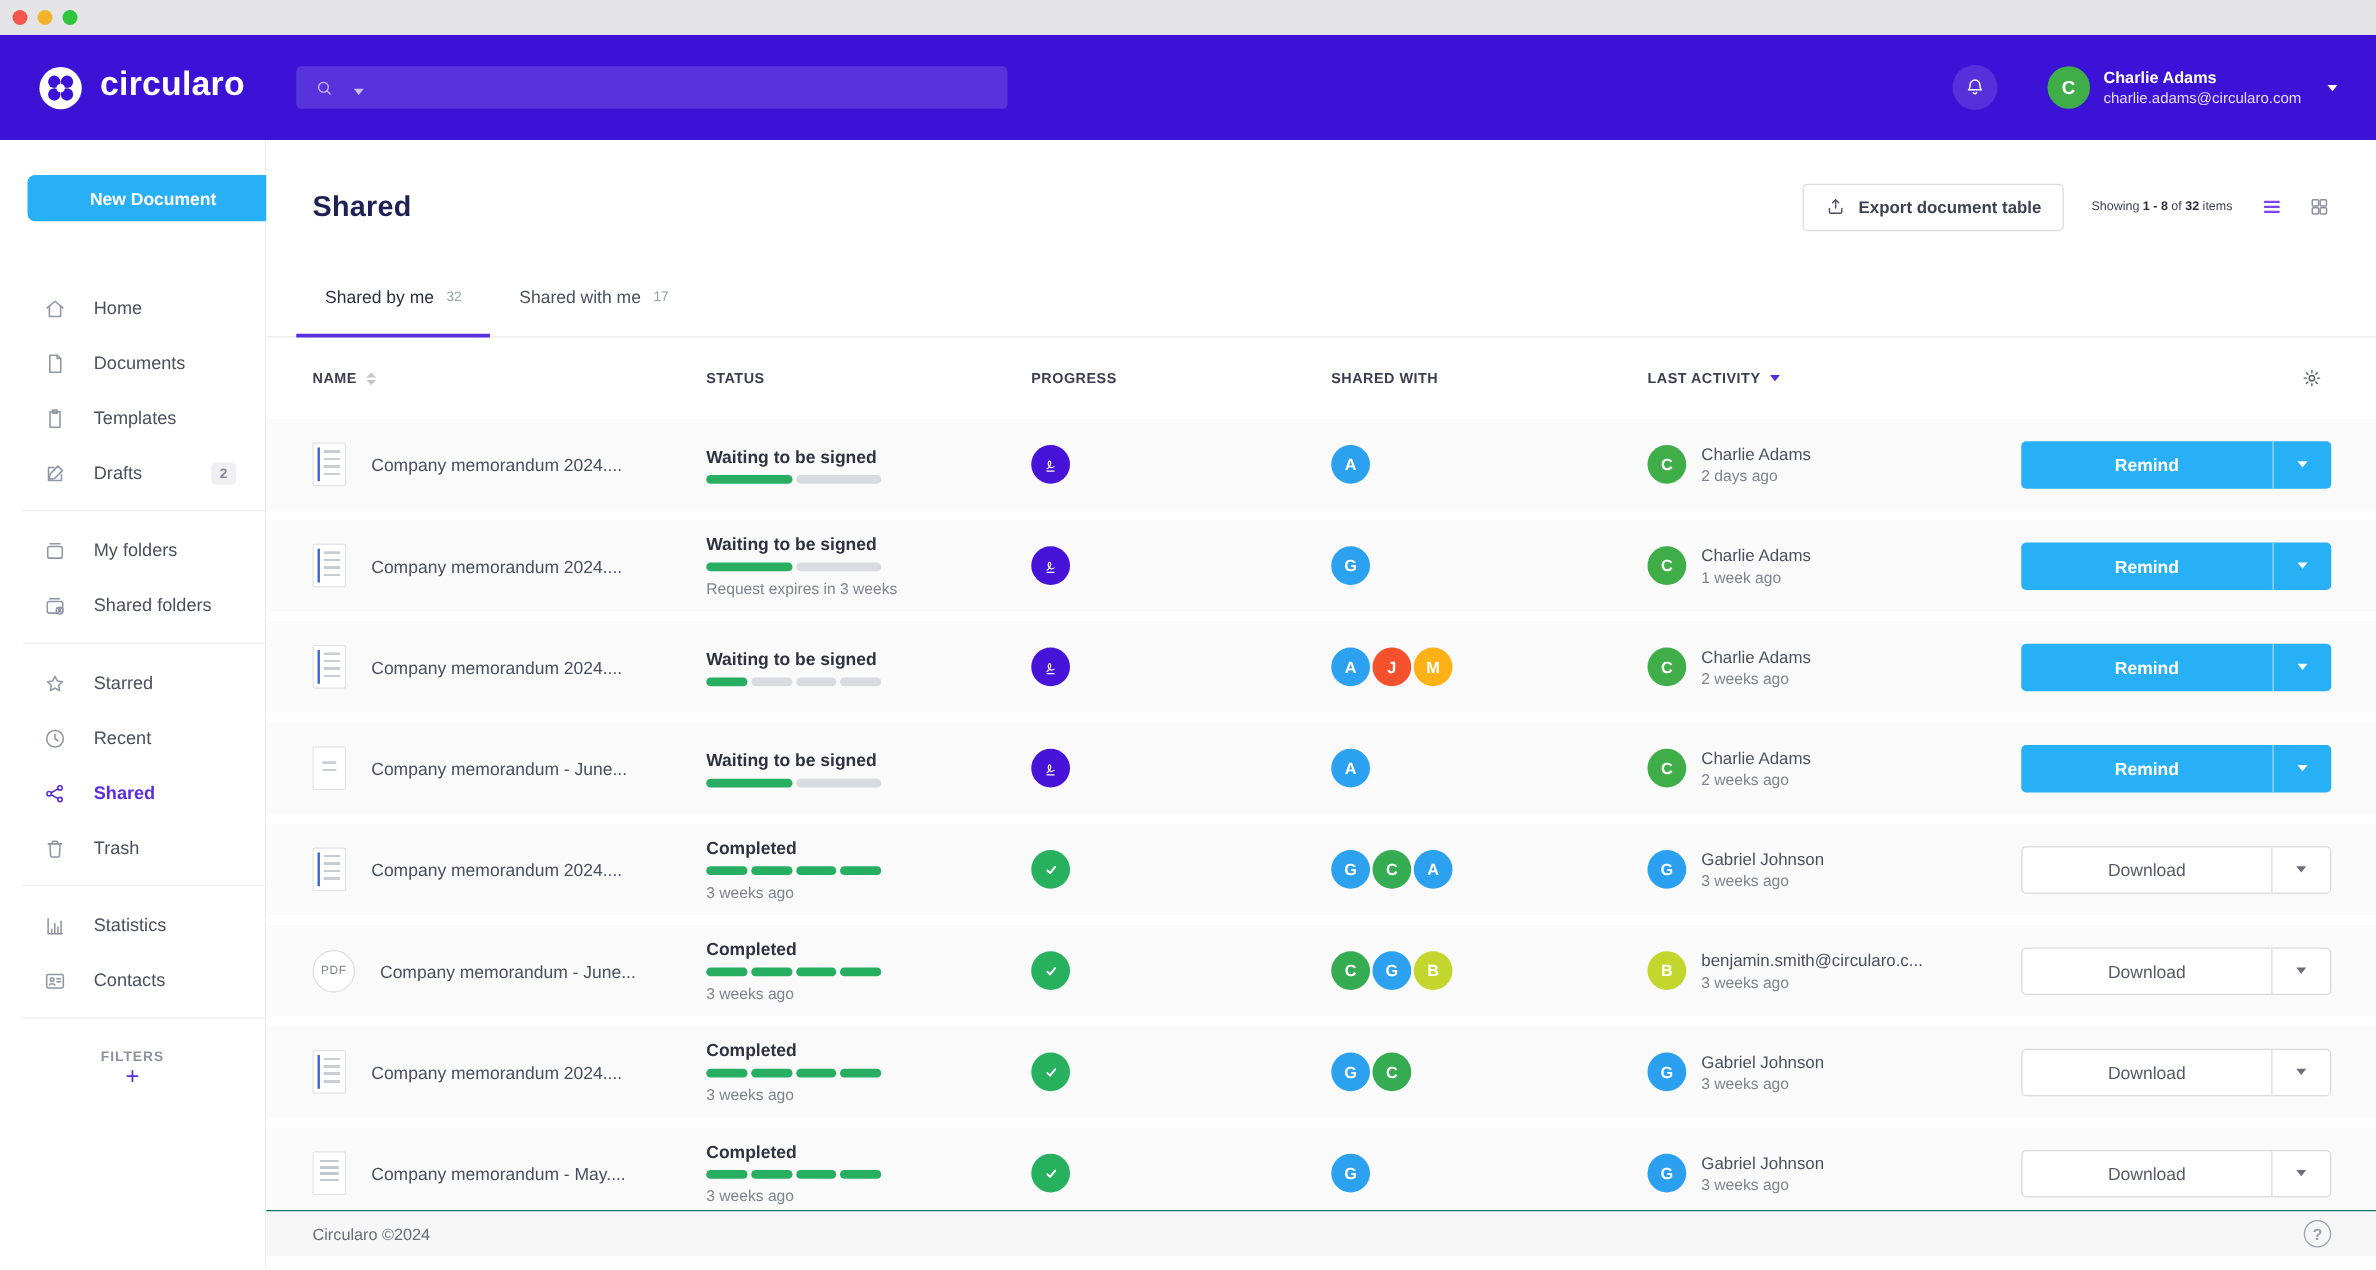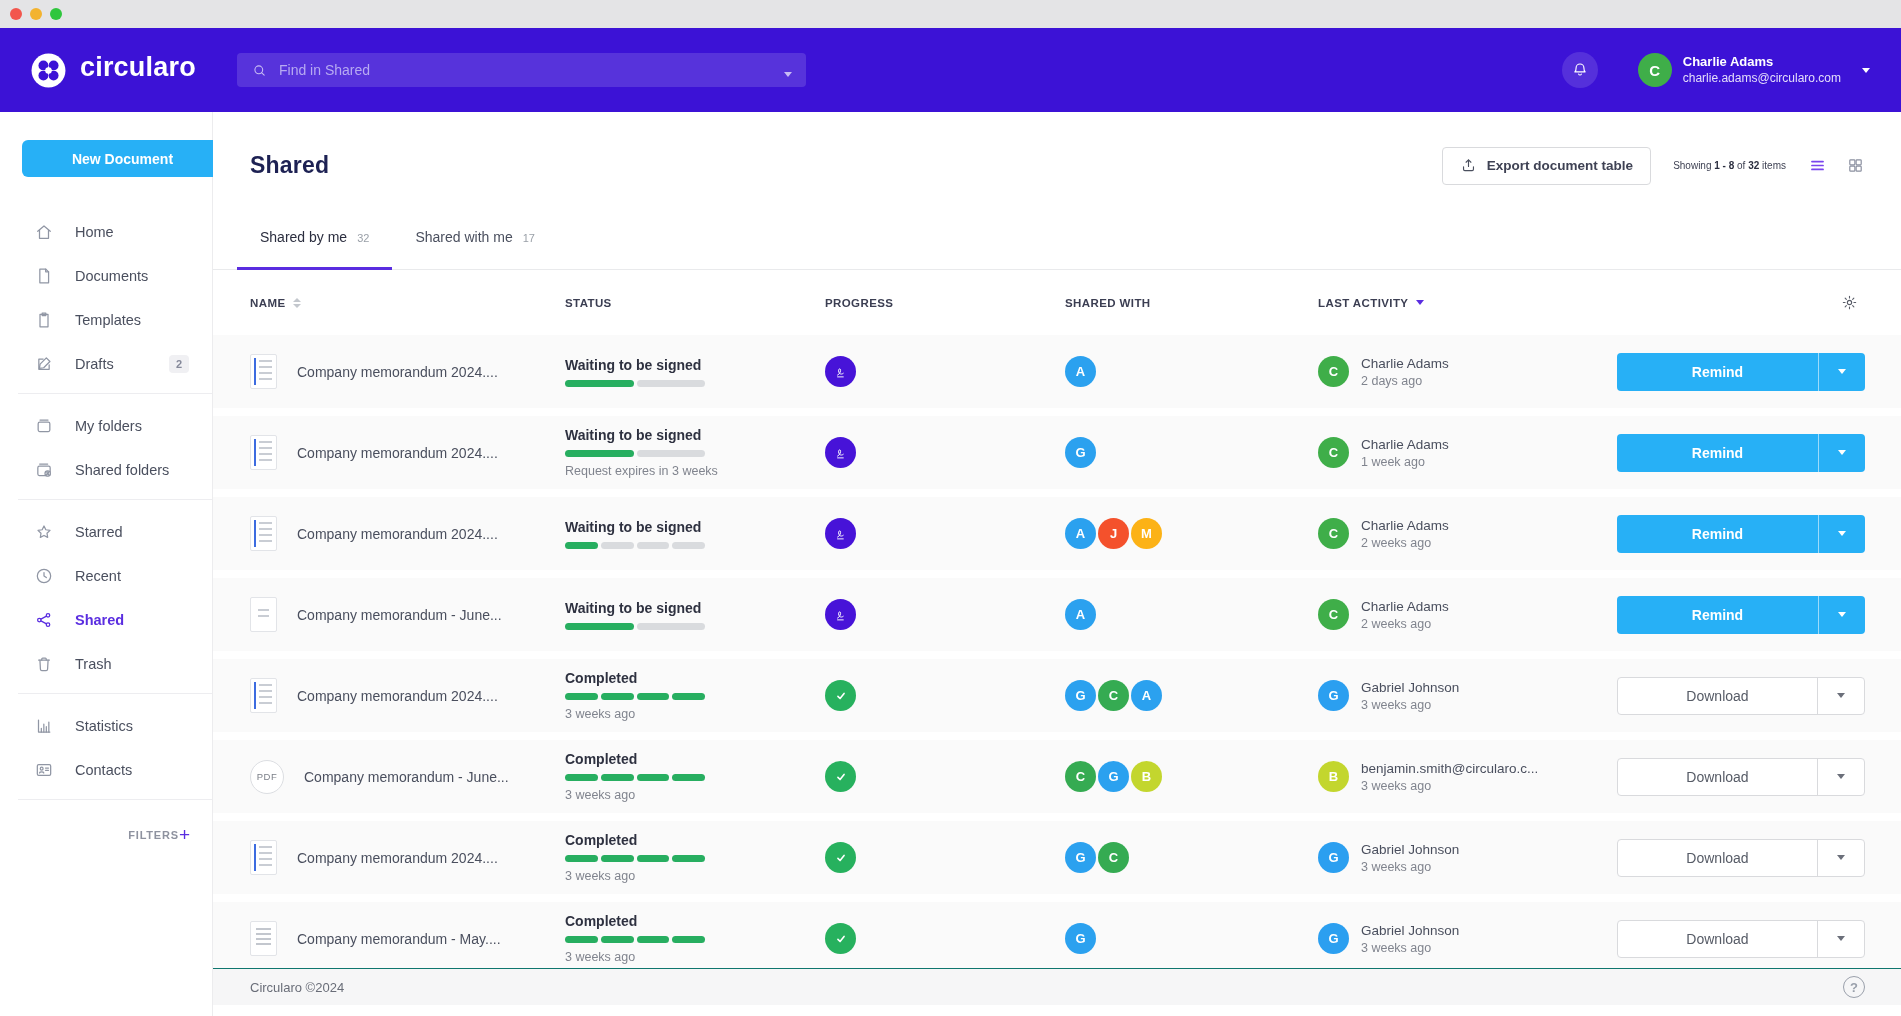--- a/index.html
+++ b/index.html
@@ -49,29 +49,29 @@
   .tri-gray{border-top-color:#6b6f7a;}
   .tri-purple{border-top-color:var(--accent);}
   .sort-both{display:inline-flex;flex-direction:column;gap:2px;cursor:pointer;}
   .sort-both i{display:block;width:0;height:0;border-left:4px solid transparent;border-right:4px solid transparent;}
   .sort-both .tu{border-bottom:4.5px solid #c3c7cd;}
   .sort-both .td{border-top:4.5px solid #c3c7cd;}
 
   
   .body{display:flex;height:904px;}
   .sidebar{width:213px;flex:none;background:#fff;border-right:1px solid #ececee;}
-  .new-doc{display:block;margin:28px 0 0 22px;width:201px;height:37px;background:var(--blue);color:#fff;border:none;border-radius:6px;font-family:inherit;font-size:14px;font-weight:700;cursor:pointer;}
+  .new-doc{display:block;margin:28px 0 15px 22px;width:201px;height:37px;background:var(--blue);color:#fff;border:none;border-radius:6px;font-family:inherit;font-size:14px;font-weight:700;cursor:pointer;}
   #nav{padding-top:33px;}
   .nav-item{height:44px;display:flex;align-items:center;padding:0 23px 0 34px;gap:21px;cursor:pointer;color:#4a4f5e;font-size:14.5px;}
   .nav-item .icn{width:20px;height:20px;color:#9096a4;flex:none;}
   .nav-item.active{color:var(--accent);font-weight:700;}
   .nav-item.active .icn{color:var(--accent);}
   .nav-badge{margin-left:auto;background:#f0f0f3;border-radius:4px;color:#85899a;font-size:11px;font-weight:600;padding:3px 7px;}
   .nav-div{height:1px;background:#ededf0;margin:7px 0 10px 18px;}
-  .filters{border-top:1px solid #ededf0;margin:7px 0 0 18px;padding:25px 22px 0 4px;display:flex;align-items:center;justify-content:flex-end;}
+  .filters{border-top:1px solid #ededf0;margin:7px 0 0 18px;padding:25px 22px 0 4px;display:flex;align-items:center;justify-content:flex-start;flex-direction:column;}
   .filters-label{font-size:11px;font-weight:600;letter-spacing:.8px;color:#8e929f;}
   .filters-add{color:var(--accent);font-size:19px;font-weight:400;cursor:pointer;line-height:1;}
 
   .main{flex:1;position:relative;overflow:hidden;background:#fff;}
   .page-head{height:93px;display:flex;align-items:center;justify-content:space-between;padding:14px 36px 0 37px;}
   h1{font-size:23px;font-weight:800;color:#1d2153;letter-spacing:.2px;}
   .head-right{display:flex;align-items:center;gap:22px;}
   .export-btn{display:flex;align-items:center;gap:10px;height:38px;padding:0 17px;background:#fff;border:1px solid #d9dadd;border-radius:4px;font-family:inherit;font-size:13.5px;font-weight:600;color:#3f4254;cursor:pointer;}
   .export-btn .icn{width:17px;height:17px;color:#4a4f5e;stroke-width:1.6;}
   .showing{font-size:10px;color:#3f4254;white-space:nowrap;}
@@ -171,21 +171,20 @@
         </span>
       <span class="brand-name">circularo</span>
     </div>
     <div class="searchbox">
       <span class="s-icon">
           <svg viewBox="0 0 24 24" class="icn">
             <circle cx="11" cy="11" r="5.5"></circle>
             <path d="M15.2 15.2l3.4 3.4"></path>
           </svg>
         </span>
-      <input type="text" placeholder="Find in Shared" style="">
       <span class="s-caret"><i class="tri tri-lav"></i></span>
     </div>
     <div class="top-right">
       <span class="bellwrap">
         <span>
             <svg viewBox="0 0 24 24" class="icn">
               <path d="M12 4.8a4.7 4.7 0 0 0-4.7 4.7c0 3.5-1.5 4.7-1.5 4.7h12.4s-1.5-1.2-1.5-4.7A4.7 4.7 0 0 0 12 4.8z"></path>
               <path d="M10.4 16.9a1.7 1.7 0 0 0 3.2 0"></path>
             </svg>
           </span>

